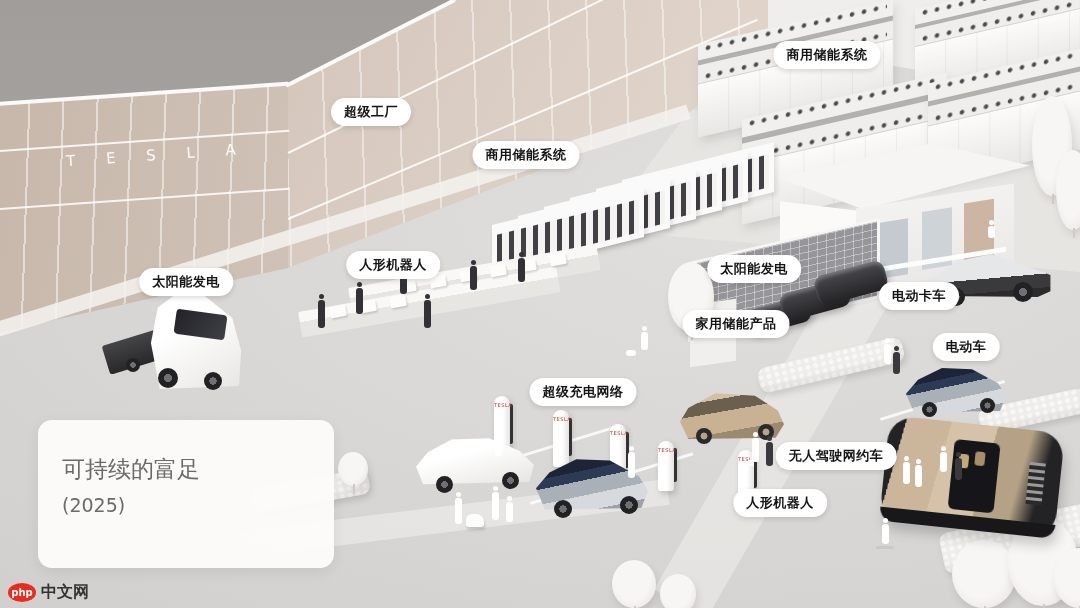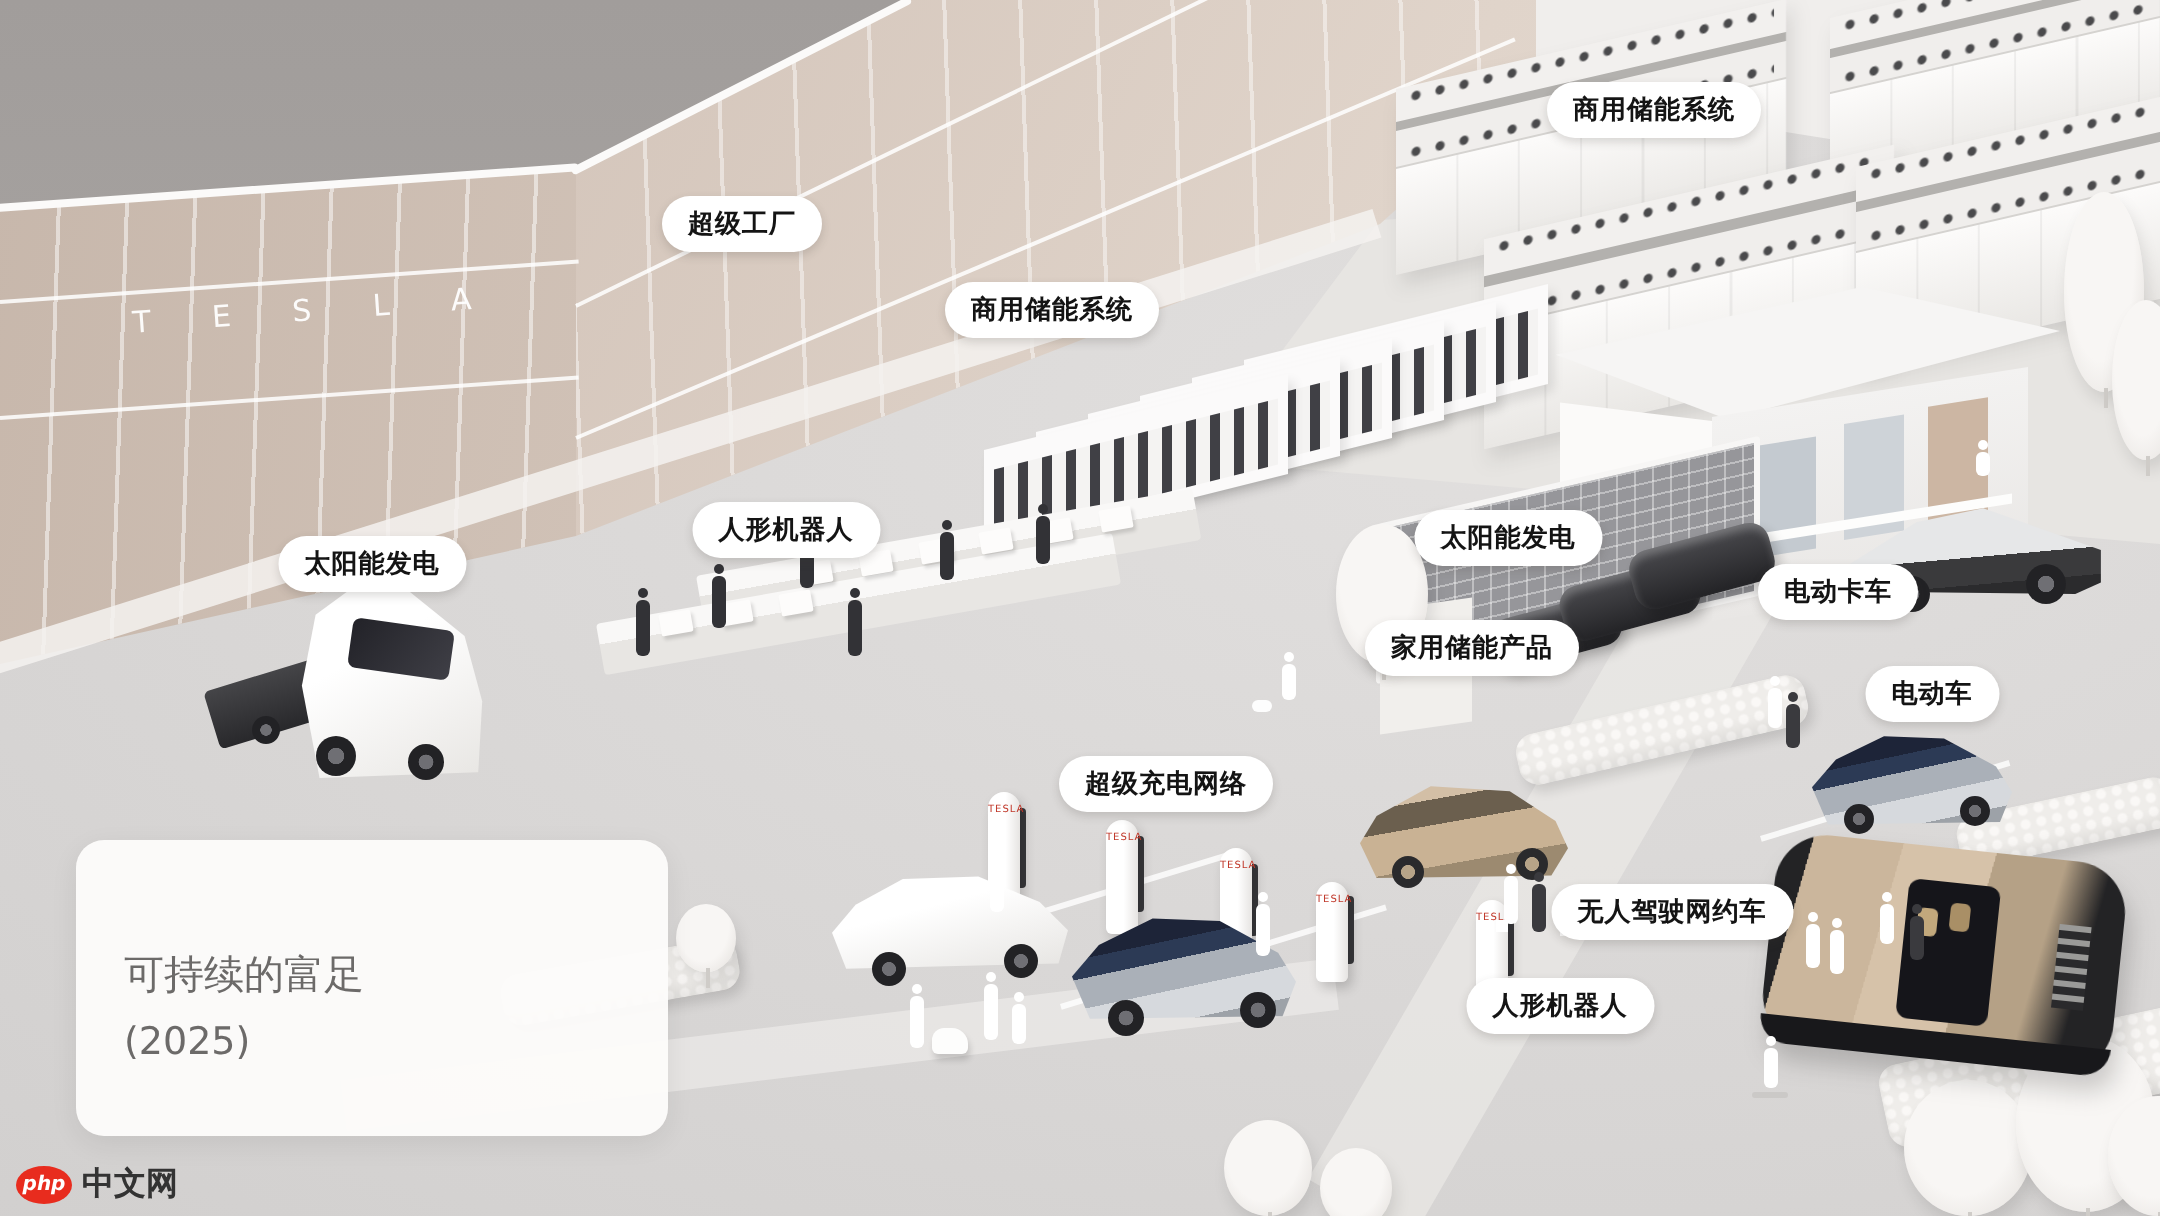--- a/index.html
+++ b/index.html
@@ -73,26 +73,26 @@
   .wheel{position:absolute;border-radius:50%;background:radial-gradient(circle,#6f6f74 0 28%,#222225 30%);}
   
   .pill{position:absolute;transform:translate(-50%,-50%);background:#fff;color:#141414;
       padding:5px 13px;border-radius:20px;font-size:13px;font-weight:600;white-space:nowrap;
       letter-spacing:.5px;box-shadow:0 2px 5px rgba(60,55,50,.18);}
   
   .card{position:absolute;left:38px;top:420px;width:296px;height:148px;border-radius:14px;
       background:rgba(252,251,250,.97);box-shadow:0 4px 14px rgba(0,0,0,.07);box-sizing:border-box;
       padding:22px 24px;}
   .card .t1{font-size:26px;font-weight:700;color:#141414;letter-spacing:1px;}
-  .card .t2{font-size:20px;color:#6c6a69;margin-top:32px;}
+  .card .t2{font-size:23px;color:#6c6a69;margin-top:12px;}
   .card .t3{font-size:19px;color:#6c6a69;margin-top:9px;}
   
   .wm{position:absolute;left:8px;top:582px;display:flex;align-items:center;gap:5px;}
   .wm .badge{width:28px;height:19px;border-radius:50%;background:#e82c1e;color:#fff;font-size:10px;
-      font-weight:700;font-style:italic;display:flex;align-items:center;justify-content:center;}
+      font-weight:700;display:flex;align-items:center;justify-content:center;}
   .wm .site{font-size:16px;font-weight:800;color:#333;}
   .slab{position:absolute;transform:rotate(-10deg);transform-origin:left top;border-radius:2px;}
   .box{position:absolute;width:16px;height:11px;transform:rotate(-10deg);background:#fdfcfb;
       box-shadow:1px 2px 2px rgba(0,0,0,.14);border-radius:1px;}
 </style>
 </head>
 <body>
 
 <div id="stage">
 

